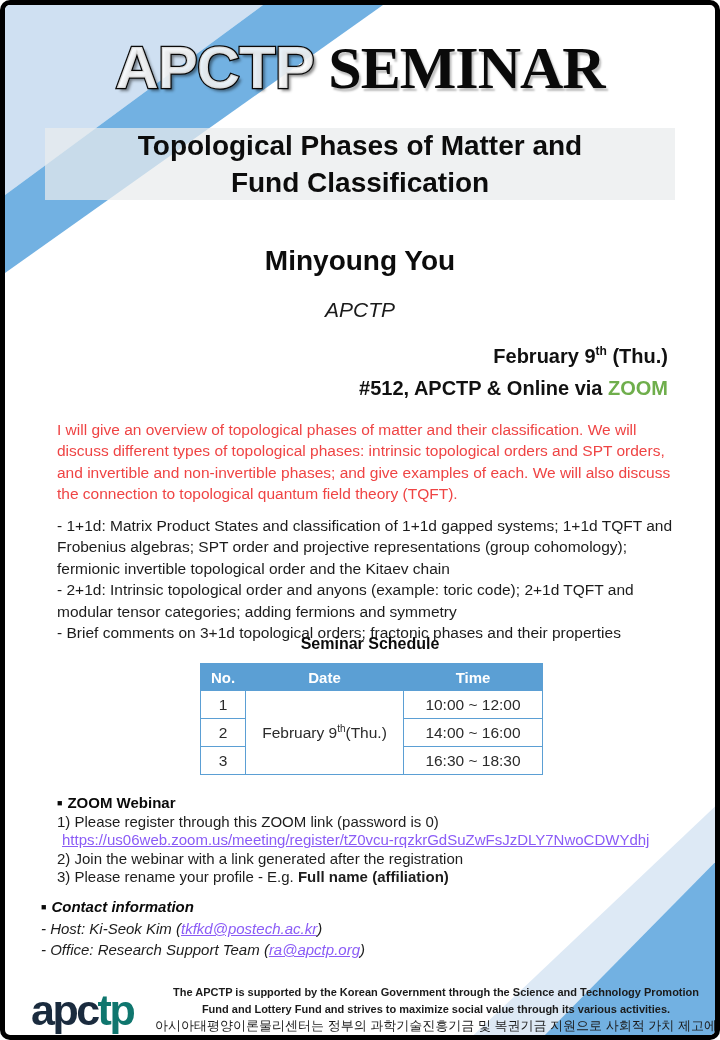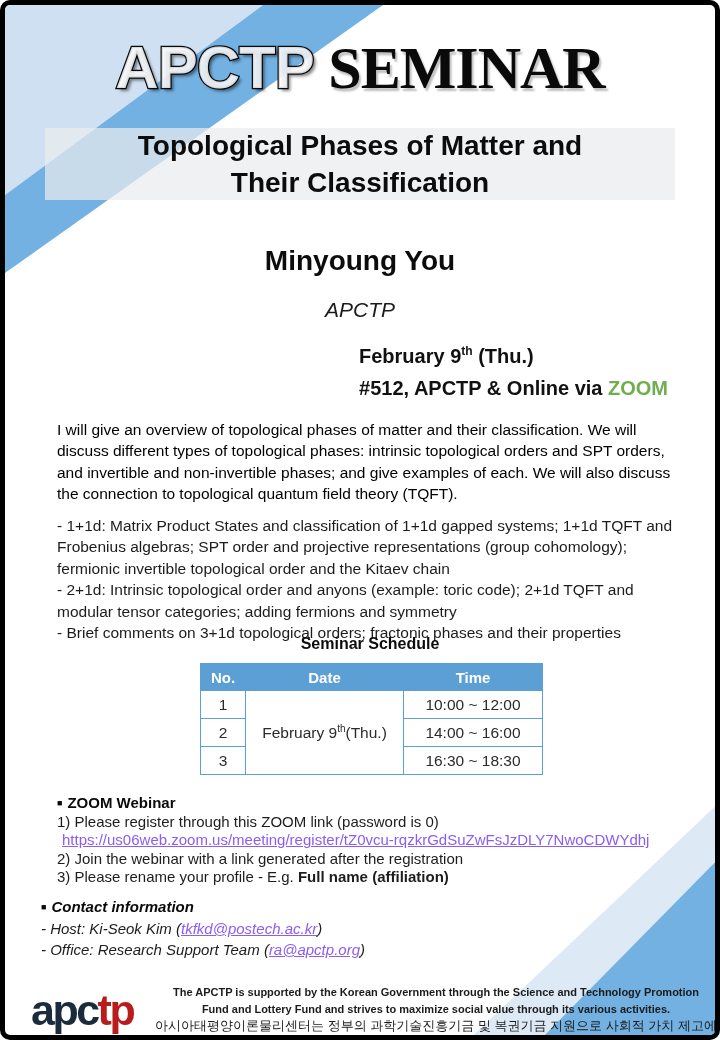--- a/index.html
+++ b/index.html
@@ -40,26 +40,26 @@
     display:flex;flex-direction:column;justify-content:center;
     text-align:center;
   }
   .talk-title-box .line{font-size:28px;font-weight:bold;color:#0c0c0c;line-height:37px;}
 
   .speaker{position:absolute;left:0;top:240px;width:710px;text-align:center;
     font-size:28px;font-weight:bold;color:#0c0c0c;}
   .affiliation{position:absolute;left:0;top:293px;width:710px;text-align:center;
     font-size:21px;font-style:italic;color:#1a1a1a;}
 
-  .when-where{position:absolute;right:47px;top:330px;text-align:left;font-weight:bold;font-size:20px;color:#111;line-height:32px;margin-left:48px;}
+  .when-where{position:absolute;right:47px;top:330px;text-align:right;font-weight:bold;font-size:20px;color:#111;line-height:32px;margin-left:48px;}
   .when-where sup{font-size:12px;}
   .zoom-green{color:#6fae4c;}
 
   .abstract{position:absolute;left:52px;top:414px;width:616px;
-    font-size:15.5px;line-height:21.4px;color:#000000;}
+    font-size:15.5px;line-height:21.4px;color:#ef4444;}
   .topics{position:absolute;left:52px;top:510px;width:620px;
     font-size:15.5px;line-height:21.4px;color:#1c1c1c;}
 
   .schedule-heading{position:absolute;left:0;top:630px;width:730px;text-align:center;
     font-size:16px;font-weight:bold;color:#0c0c0c;}
   .schedule-table{
     position:absolute;left:195px;top:658px;
     border-collapse:collapse;
     font-size:15.5px;color:#2b2b2b;
   }
@@ -81,21 +81,21 @@
   .section-bullet{font-size:9px;vertical-align:2px;margin-right:5px;color:#0a0a0a;}
   .section-heading{font-weight:bold;font-size:15px;color:#0a0a0a;}
   a.link{color:#8b5cf6;text-decoration:underline;cursor:pointer;}
   .indent{padding-left:5px;}
   .bold{font-weight:bold;}
 
   .contact{position:absolute;left:36px;top:891px;width:600px;font-size:15px;line-height:21px;color:#1d1d1d;font-style:italic;}
 
   .footer-logo{position:absolute;left:26px;top:984px;font-size:43px;font-weight:bold;letter-spacing:-2.5px;line-height:43px;}
   .footer-logo .dark{color:#1a2b3e;}
-  .footer-logo .blue{color:#b91c1c;}
+  .footer-logo .blue{color:#0f766e;}
   .footer-text{position:absolute;left:150px;top:979px;width:562px;text-align:center;color:#1b1b1b;}
   .footer-text .en{font-size:11px;line-height:16.5px;font-weight:bold;}
   .footer-text .kr{font-size:13px;line-height:18px;}
 </style>
 </head>
 <body>
 
 <div class="poster">
 
   <svg class="decor" width="720" height="1040" viewBox="0 0 720 1040" xmlns="http://www.w3.org/2000/svg">
@@ -104,21 +104,21 @@
     <polygon points="720,792 720,847 530,1040 458,1040" fill="#dde9f5"></polygon>
     <polygon points="720,847 720,1040 530,1040" fill="#72b1e2"></polygon>
   </svg>
 
   <div class="content">
 
     <div class="brand"><span class="outline">APCTP</span><span> </span><span class="solid">SEMINAR</span></div>
 
     <div class="talk-title-box">
       <div class="line">Topological Phases of Matter and</div>
-      <div class="line">Their Classification</div>
+      <div class="line">Fund Classification</div>
     </div>
 
     <div class="speaker">Minyoung You</div>
     <div class="affiliation">APCTP</div>
 
     <div class="when-where">
       <div><span>February 9</span><sup>th</sup><span> (Thu.)</span></div>
       <div><span>#512, APCTP &amp; Online via </span><span class="zoom-green">ZOOM</span></div>
     </div>
 

